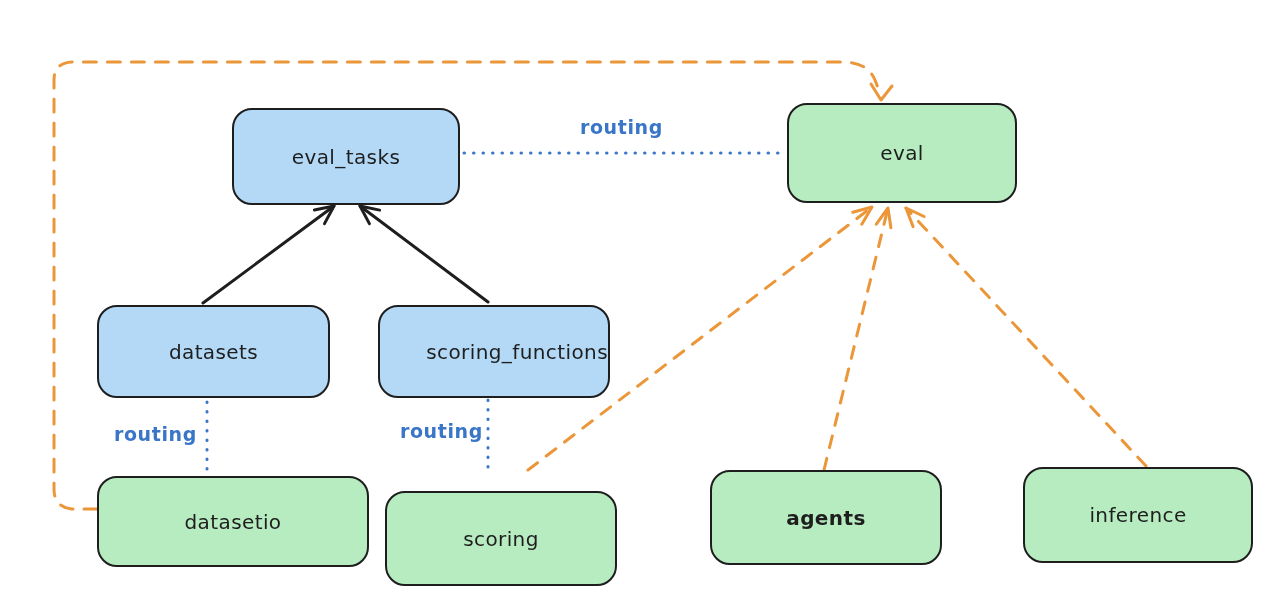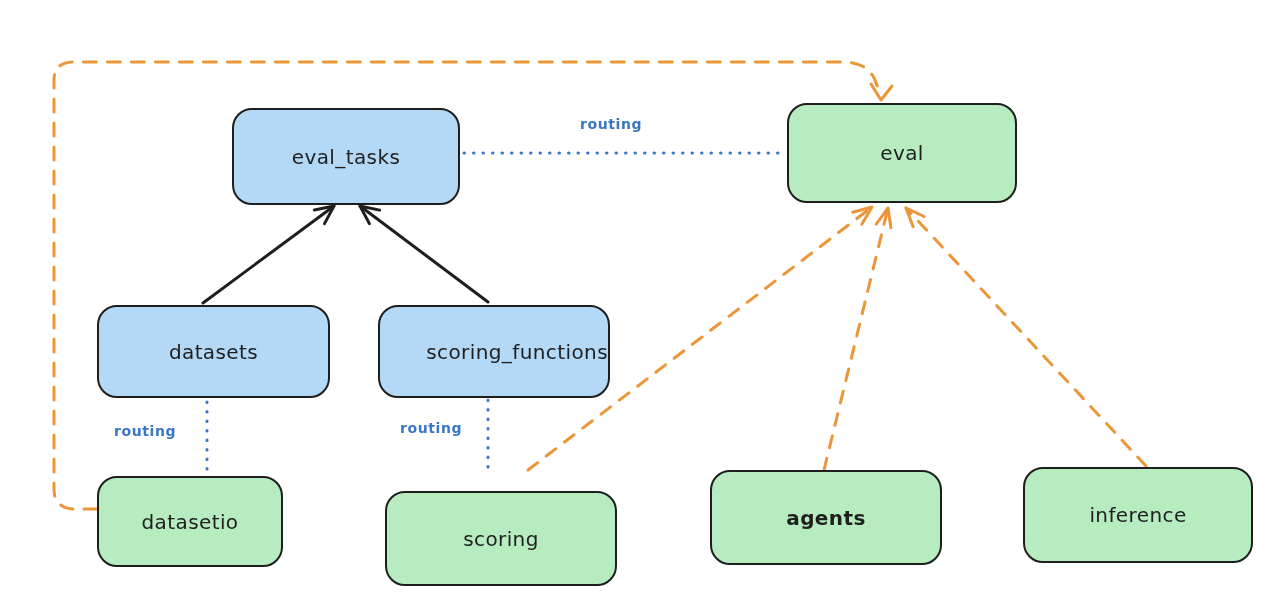--- a/index.html
+++ b/index.html
@@ -26,21 +26,21 @@
     justify-content: center;
     font-size: 20px;
     color: #1e1e1e;
     letter-spacing: 0.4px;
   }
   .node-blue  { background: #b3d9f7; }
   .node-green { background: #b7ecc1; }
   .edge-label {
     position: absolute;
     color: #3a76c8;
-    font-size: 14px;
+    font-size: 19px;
     font-weight: 600;
     letter-spacing: 0.6px;
     white-space: nowrap;
   }
 </style>
 </head>
 <body>
 
 <div class="canvas">
 
@@ -86,21 +86,21 @@
   </div>
 
   <div class="node node-blue" style="left:97px; top:305px; width:233px; height:93px;">
     <span>datasets</span>
   </div>
 
   <div class="node node-blue" style="left:378px; top:305px; width:232px; height:93px;justify-content:flex-end;">
     <span>scoring_functions</span>
   </div>
 
-  <div class="node node-green" style="left:97px; top:476px; width:186px; height:91px;">
+  <div class="node node-green" style="left:97px; top:476px; width:272px; height:91px;">
     <span>datasetio</span>
   </div>
 
   <div class="node node-green" style="left:385px; top:491px; width:232px; height:95px;">
     <span>scoring</span>
   </div>
 
   <div class="node node-green" style="left:710px; top:470px; width:232px; height:95px;font-weight:bold;">
     <span>agents</span>
   </div>

